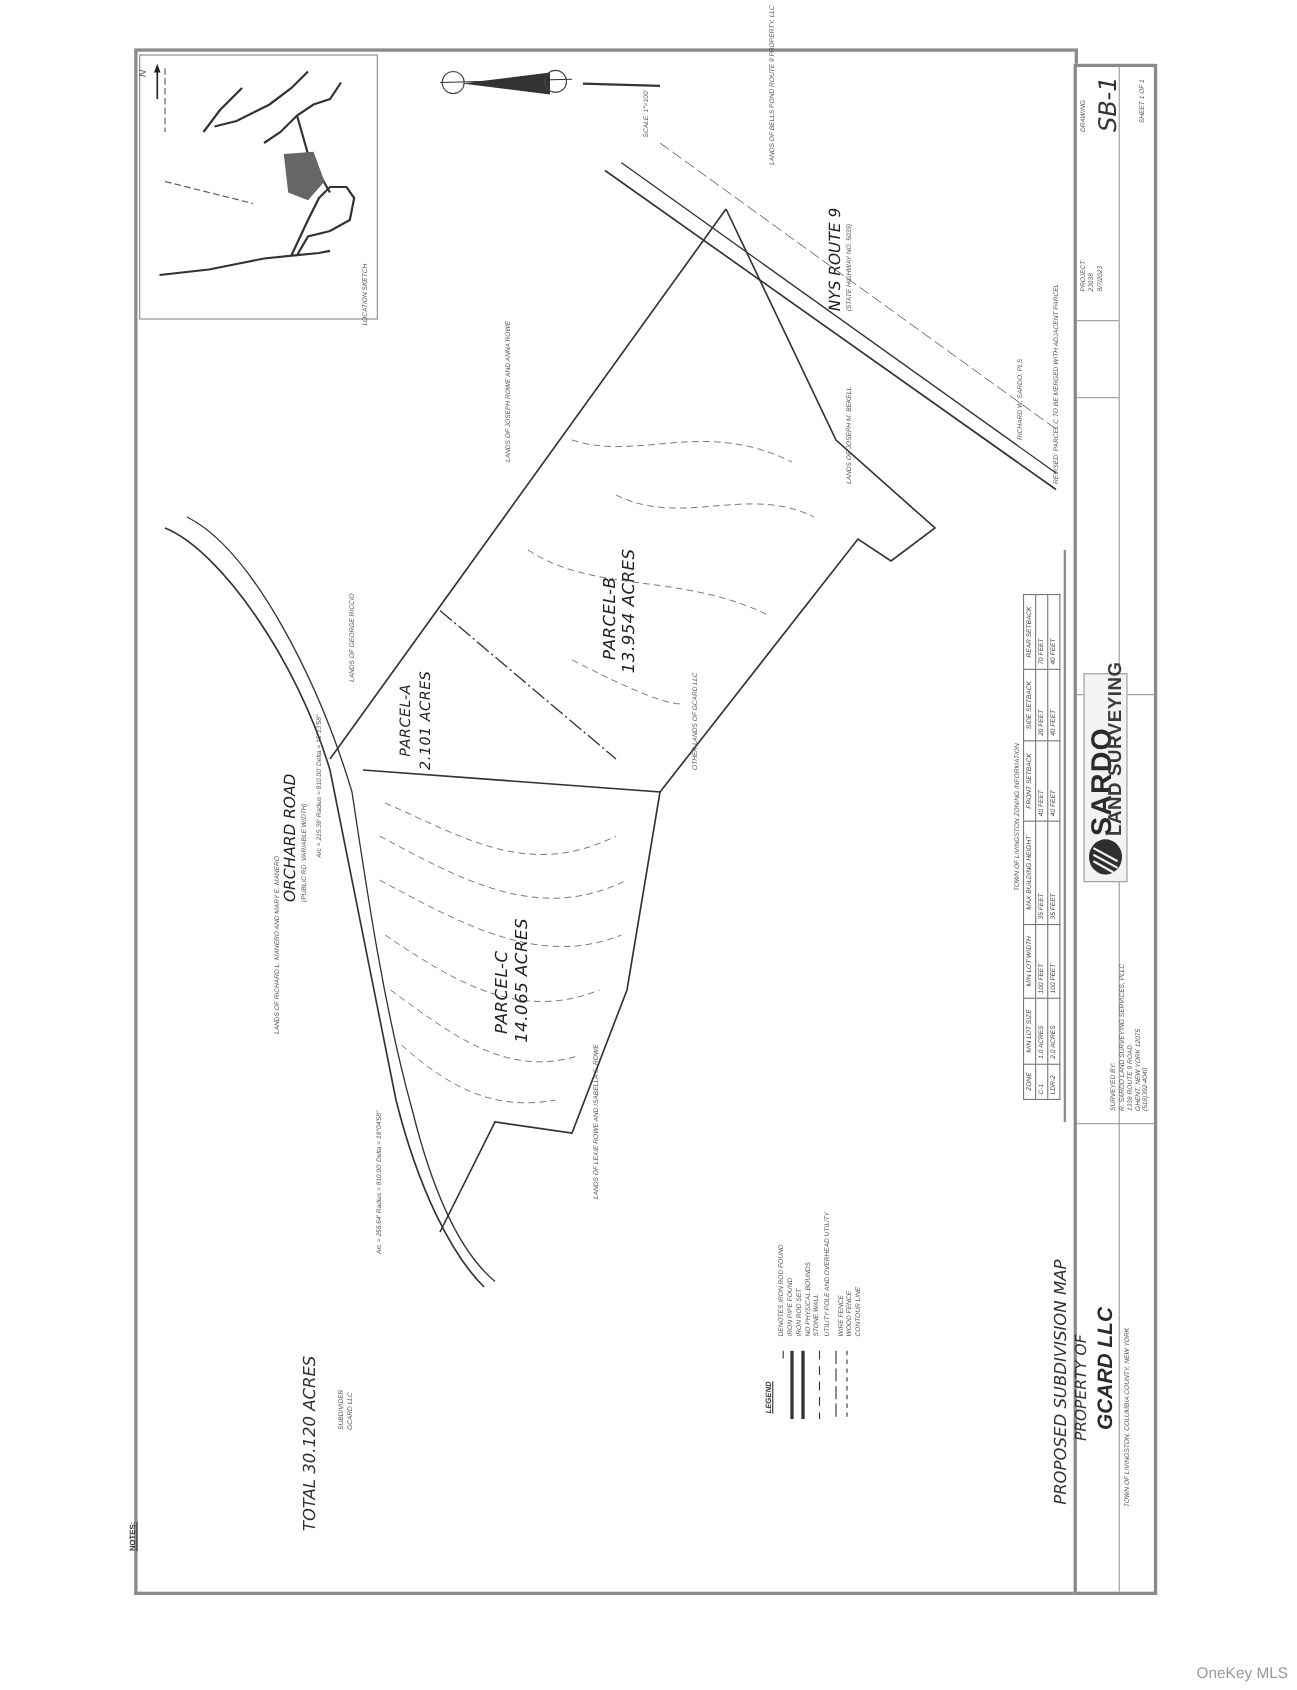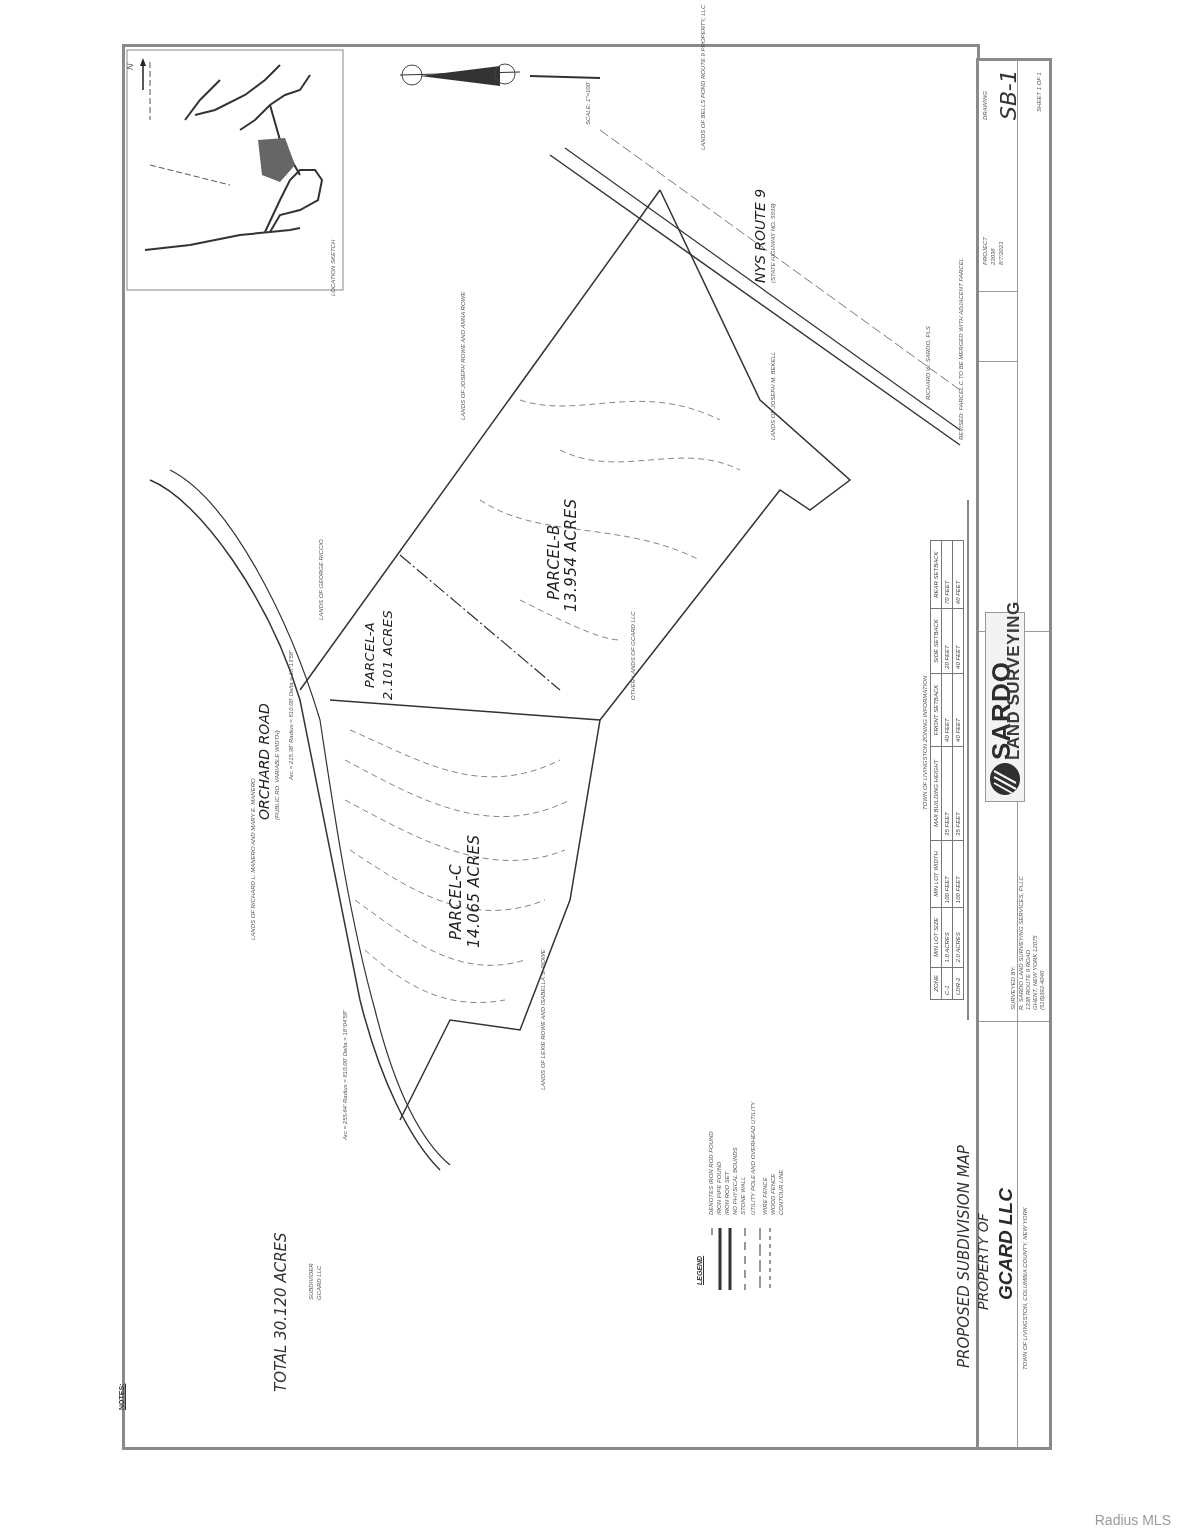--- a/index.html
+++ b/index.html
@@ -210,13 +210,13 @@
 <div class="rot small" style="left:1018px; top:1010px;">R. SARDO LAND SURVEYING SERVICES, PLLC</div>
 <div class="rot small" style="left:1025px; top:1010px;">1338 ROUTE 9 ROAD</div>
 <div class="rot small" style="left:1032px; top:1010px;">GHENT, NEW YORK 12075</div>
 <div class="rot small" style="left:1039px; top:1010px;">(518)392-4040</div>
 
 <div class="rot" style="left:955px; top:1368px; font-size:15px; font-style:italic; font-family:'DejaVu Sans', sans-serif; color:#333;">PROPOSED SUBDIVISION MAP</div>
 <div class="rot" style="left:975px; top:1310px; font-size:14px; font-style:italic; font-family:'DejaVu Sans', sans-serif; color:#333;">PROPERTY OF</div>
 <div class="rot" style="left:995px; top:1300px; font-size:19px; font-weight:bold; font-style:italic; color:#2a2a2a;">GCARD LLC</div>
 <div class="rot small" style="left:1022px; top:1370px;">TOWN OF LIVINGSTON, COLUMBIA COUNTY, NEW YORK</div>
 
-<div class="watermark">Radius MLS</div>
+<div class="watermark">OneKey MLS</div>
 
 </body></html>

